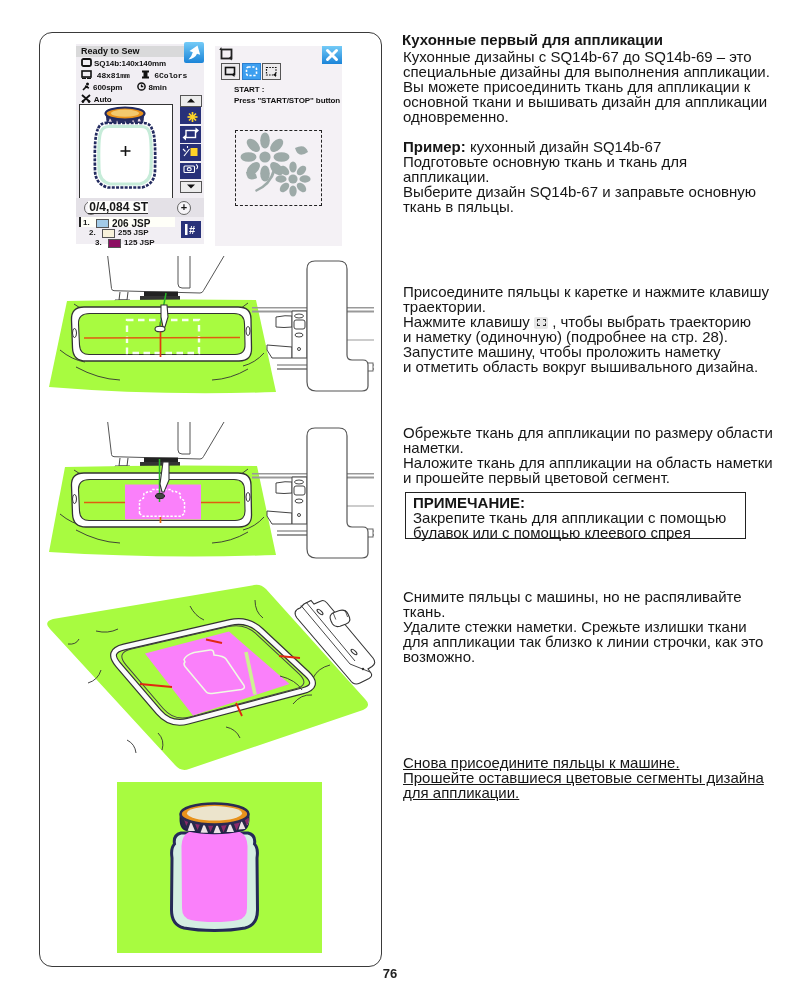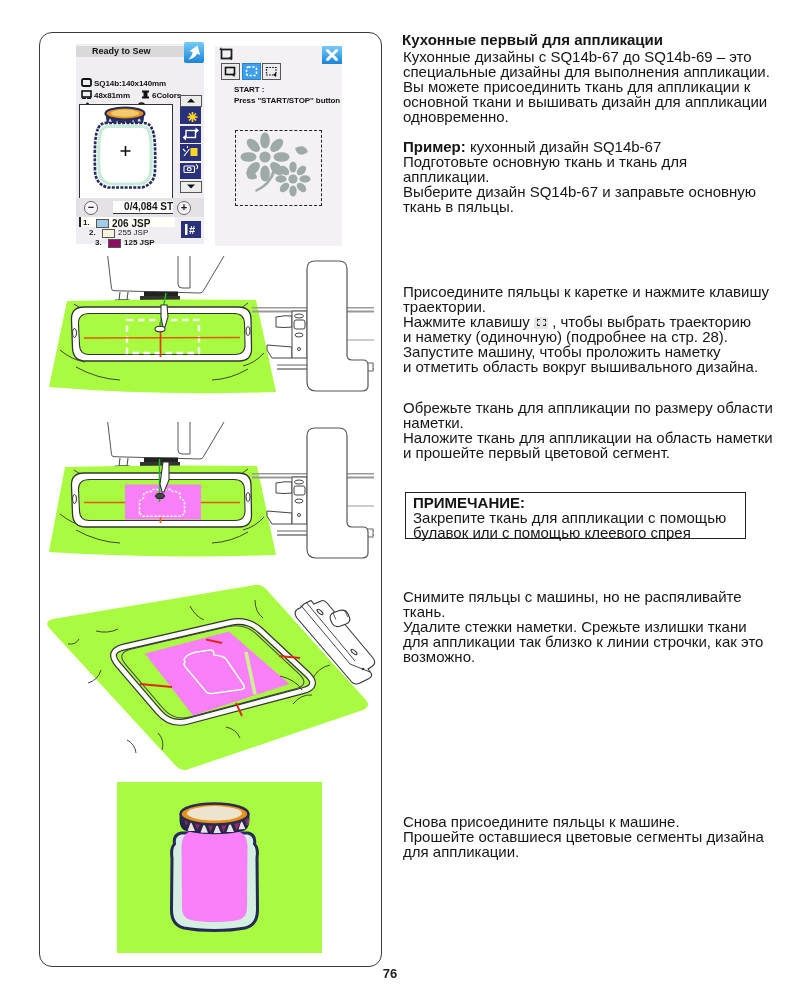--- a/index.html
+++ b/index.html
@@ -8,35 +8,35 @@
   .abs{position:absolute;}
   .txt{font-size:15px;line-height:15px;white-space:nowrap;}
 </style>
 </head>
 <body>
 
 <div class="abs" style="left:39px;top:32px;width:341px;height:933px;border:1.4px solid #3a3a3a;border-radius:13px;"></div>
 
 <div class="abs" style="left:76px;top:44px;width:128px;height:200px;background:#f1eef3;"></div>
 
-<div class="abs" style="left:76px;top:46px;width:108px;height:11px;background:#d9d9da;font-size:9px;font-weight:bold;line-height:11px;padding-left:16px;color:#111;">Ready to Sew</div>
+<div class="abs" style="left:76px;top:46px;width:108px;height:11px;background:#d9d9da;font-size:9px;font-weight:bold;line-height:11px;padding-left:5px;color:#111;">Ready to Sew</div>
 
 <div class="abs" style="left:184px;top:42px;width:20px;height:21px;background:linear-gradient(#74cbf7,#1b84d8);border-radius:2px;">
 <svg width="20" height="21" viewBox="0 0 20 21" style="display:block;">
       <path d="M13.5 3.5 L5.5 9 L8.8 10.2 Q7.5 15 4.5 17.5 Q11 16.5 13 11.7 L16.2 12.8 Z" fill="#fff"></path>
     </svg>
 </div>
 
 <div class="abs" style="left:81px;top:58px;width:124px;font-size:8px;font-weight:bold;color:#111;letter-spacing:-0.1px;">
 
-  <div style="height:12px;margin-top:20px;"><svg width="11" height="9" style="vertical-align:-1px;">
+  <div style="height:12px;"><svg width="11" height="9" style="vertical-align:-1px;">
         <rect x="1" y="1" width="9" height="7" rx="1.5" fill="none" stroke="#111" stroke-width="1.8"></rect>
       </svg> SQ14b:140x140mm</div>
 
-  <div style="height:12px;"><svg width="11" height="9" style="vertical-align:-1px;">
+  <div style="height:12px;font-family:Liberation Mono, monospace;"><svg width="11" height="9" style="vertical-align:-1px;">
         <rect x="1" y="1" width="9" height="6" fill="none" stroke="#111" stroke-width="1.6"></rect>
         <path d="M1 8.5 h4 M6 8.5 h4" stroke="#111" stroke-width="1.5"></path>
       </svg> 48x81mm<span style="margin-left:11px;"><svg width="9" height="9" style="vertical-align:-1px;">
           <path d="M1 1.5 h7 M1 7.5 h7" stroke="#111" stroke-width="1.8"></path>
           <rect x="2.5" y="2" width="4" height="5" fill="#111"></rect>
         </svg> 6Colors</span></div>
 
   <div style="height:12px;"><svg width="10" height="9" style="vertical-align:-1px;">
         <circle cx="6.5" cy="2" r="1.5" fill="#111"></circle>
         <path d="M2 8 l3 -3 l3 1 M4 4 l3 1" stroke="#111" stroke-width="1.6" fill="none"></path>
@@ -105,30 +105,30 @@
 </svg>
 
 <div class="abs" style="left:180px;top:181px;width:20px;height:10px;background:#ececec;border:1px solid #555;">
     <svg width="18" height="8" style="display:block;margin:0 auto;">
       <path d="M5 2.5 L9 6.5 L13 2.5 Z" fill="#111"></path>
     </svg>
   </div>
 
 <div class="abs" style="left:76px;top:198px;width:128px;height:19px;background:#e4e1e7;"></div>
 <div class="abs" style="left:84px;top:201px;width:12px;height:12px;background:#f7f5f8;border:1px solid #666;border-radius:50%;font-size:11px;line-height:11px;text-align:center;font-weight:bold;">−</div>
-<div class="abs" style="left:113px;top:201px;width:60px;height:12px;background:#fdfdfb;border-bottom:1.2px solid #333;font-size:10px;font-weight:bold;text-align:right;line-height:12px;">0/4,084 ST</div>
+<div class="abs" style="left:88px;top:201px;width:60px;height:12px;background:#fdfdfb;border-bottom:1.2px solid #333;font-size:12px;font-weight:bold;text-align:right;line-height:12px;">0/4,084 ST</div>
 <div class="abs" style="left:177px;top:201px;width:12px;height:12px;background:#f7f5f8;border:1px solid #666;border-radius:50%;font-size:11px;line-height:11px;text-align:center;font-weight:bold;">+</div>
 
 <div class="abs" style="left:79px;top:217px;width:94px;height:10px;background:#fffff8;border-left:2px solid #222;"></div>
 <div class="abs" style="left:83px;top:218px;font-size:8px;font-weight:bold;">1.</div>
 <div class="abs" style="left:96px;top:218.5px;width:11px;height:7px;background:#a3cbe8;border:0.5px solid #555;"></div>
 <div class="abs" style="left:112px;top:218px;font-size:10px;font-weight:bold;">206 JSP</div>
 <div class="abs" style="left:89px;top:228px;font-size:8px;font-weight:bold;">2.</div>
 <div class="abs" style="left:102px;top:228.5px;width:11px;height:7px;background:#f7f2da;border:0.5px solid #555;"></div>
-<div class="abs" style="left:118px;top:228px;font-size:8px;font-weight:normal;">255 JSP</div>
+<div class="abs" style="left:118px;top:228px;font-size:8px;font-weight:bold;">255 JSP</div>
 <div class="abs" style="left:95px;top:238px;font-size:8px;font-weight:bold;">3.</div>
 <div class="abs" style="left:108px;top:238.5px;width:11px;height:7px;background:#8c0e62;border:0.5px solid #555;"></div>
 <div class="abs" style="left:124px;top:238px;font-size:8px;font-weight:bold;">125 JSP</div>
 
 <div class="abs" style="left:181px;top:221px;width:20px;height:17px;background:#283179;"><svg width="20" height="17">
       <rect x="4" y="3" width="2.5" height="11" fill="#fff"></rect>
       <text x="8" y="13" font-size="11" font-weight="bold" fill="#fff" font-family="Liberation Sans">#</text>
     </svg></div>
 
 <div class="abs" style="left:215px;top:46px;width:127px;height:200px;background:#f4f1f5;"></div>
@@ -421,20 +421,20 @@
 <div class="abs" style="left:378px;top:965.5px;width:24px;text-align:center;font-size:13px;font-weight:bold;color:#222;">76</div>
 
 <div class="abs" style="left:402px;top:31.5px;font-size:15px;font-weight:bold;line-height:16px;white-space:nowrap;">Кухонные первый для аппликации</div>
 
 <div class="abs txt" style="left:403px;top:49.4px;">Кухонные дизайны с SQ14b-67 до SQ14b-69 – это<br>специальные дизайны для выполнения аппликации.<br>Вы можете присоединить ткань для аппликации к<br>основной ткани и вышивать дизайн для аппликации<br>одновременно.</div>
 
 <div class="abs txt" style="left:403px;top:138.6px;"><b>Пример:</b> кухонный дизайн SQ14b-67<br>Подготовьте основную ткань и ткань для<br>аппликации.<br>Выберите дизайн SQ14b-67 и заправьте основную<br>ткань в пяльцы.</div>
 
 <div class="abs txt" style="left:403px;top:283.7px;">Присоедините пяльцы к каретке и нажмите клавишу<br>траектории.<br>Нажмите клавишу <span style="display:inline-block;width:14px;height:12px;background:#e6e6e6;border-radius:2px;vertical-align:-2px;position:relative;"><span style="position:absolute;left:2.5px;top:2px;width:7px;height:5.5px;border:1.2px dashed #222;border-radius:1px;"></span></span> , чтобы выбрать траекторию<br>и наметку (одиночную) (подробнее на стр. 28).<br>Запустите машину, чтобы проложить наметку<br>и отметить область вокруг вышивального дизайна.</div>
 
-<div class="abs txt" style="left:403px;top:400px;">Обрежьте ткань для аппликации по размеру области<br>наметки.<br>Наложите ткань для аппликации на область наметки<br>и прошейте первый цветовой сегмент.</div>
+<div class="abs txt" style="left:403px;top:425px;">Обрежьте ткань для аппликации по размеру области<br>наметки.<br>Наложите ткань для аппликации на область наметки<br>и прошейте первый цветовой сегмент.</div>
 
 <div class="abs" style="left:405px;top:491.5px;width:339px;height:45px;border:1.4px solid #222;"></div>
 <div class="abs txt" style="left:413px;top:495.4px;"><b>ПРИМЕЧАНИЕ:</b><br>Закрепите ткань для аппликации с помощью<br>булавок или с помощью клеевого спрея</div>
 
 <div class="abs txt" style="left:403px;top:589.2px;">Снимите пяльцы с машины, но не распяливайте<br>ткань.<br>Удалите стежки наметки. Срежьте излишки ткани<br>для аппликации так близко к линии строчки, как это<br>возможно.</div>
 
-<div class="abs txt" style="left:403px;top:814px;">Снова присоедините пяльцы к машине.<br>Прошейте оставшиеся цветовые сегменты дизайна<br>для аппликации.</div>
+<div class="abs txt" style="left:403px;top:755px;text-decoration:underline;">Снова присоедините пяльцы к машине.<br>Прошейте оставшиеся цветовые сегменты дизайна<br>для аппликации.</div>
 
 </body></html>

